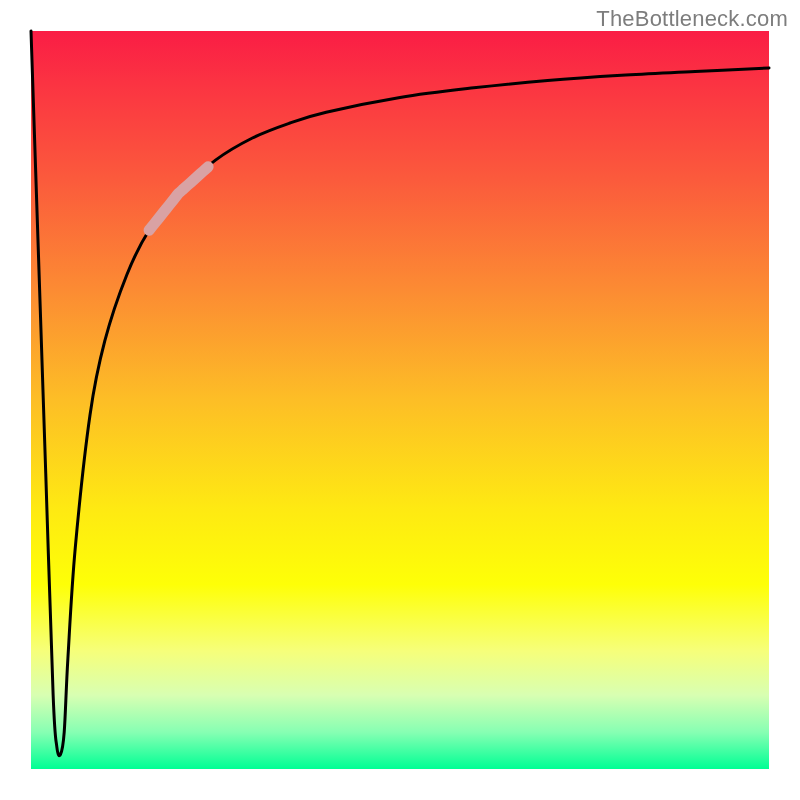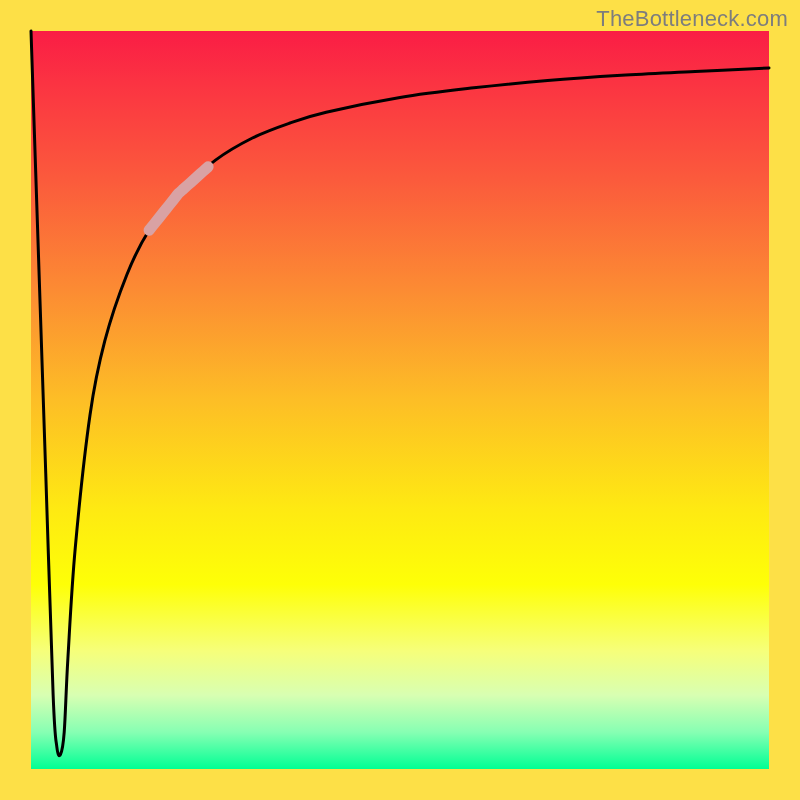--- a/index.html
+++ b/index.html
@@ -8,21 +8,21 @@
     width: 800px;
     height: 800px;
     background: #000;
     font-family: Arial, Helvetica, sans-serif;
     overflow: hidden;
   }
   .canvas {
     position: relative;
     width: 800px;
     height: 800px;
-    background: #fde047;
+    background: #ffffff;
   }
   .plot-area {
     position: absolute;
     left: 31px;
     top: 31px;
     width: 738px;
     height: 738px;
     
     background: linear-gradient(
       to bottom,

